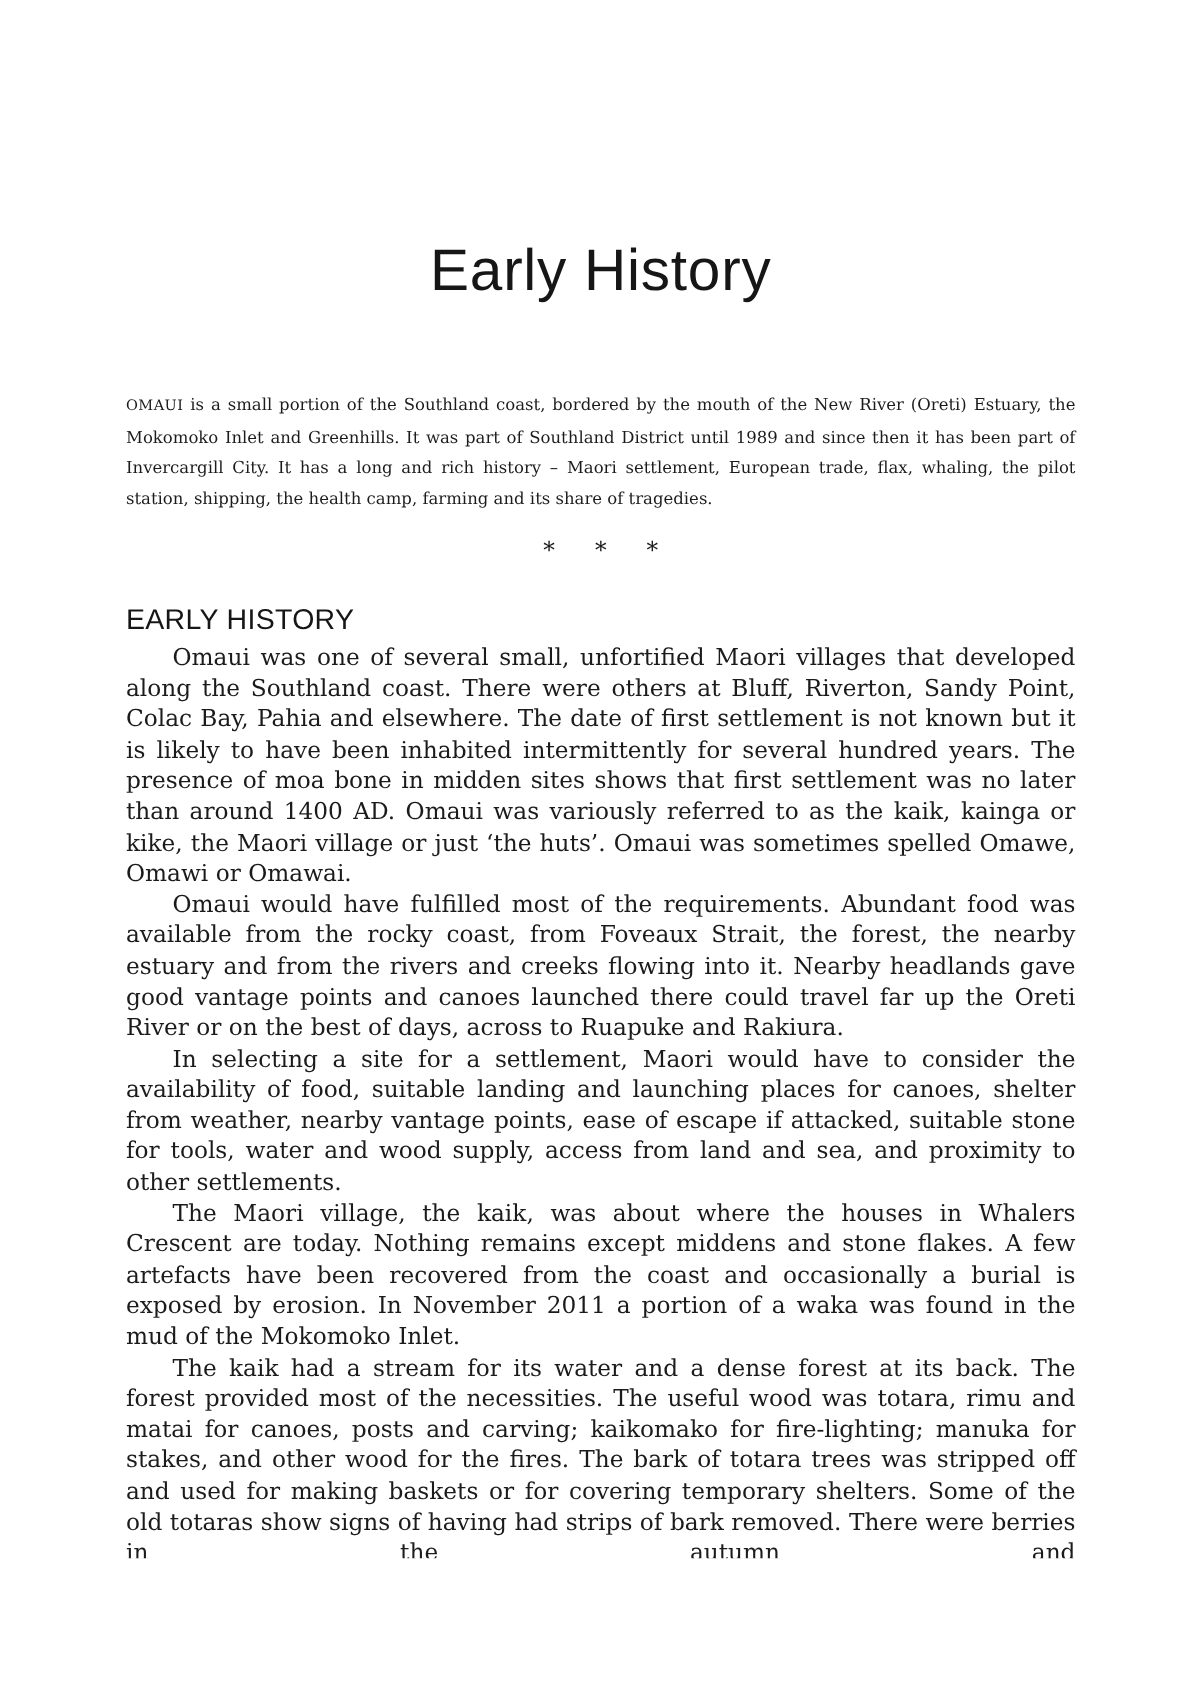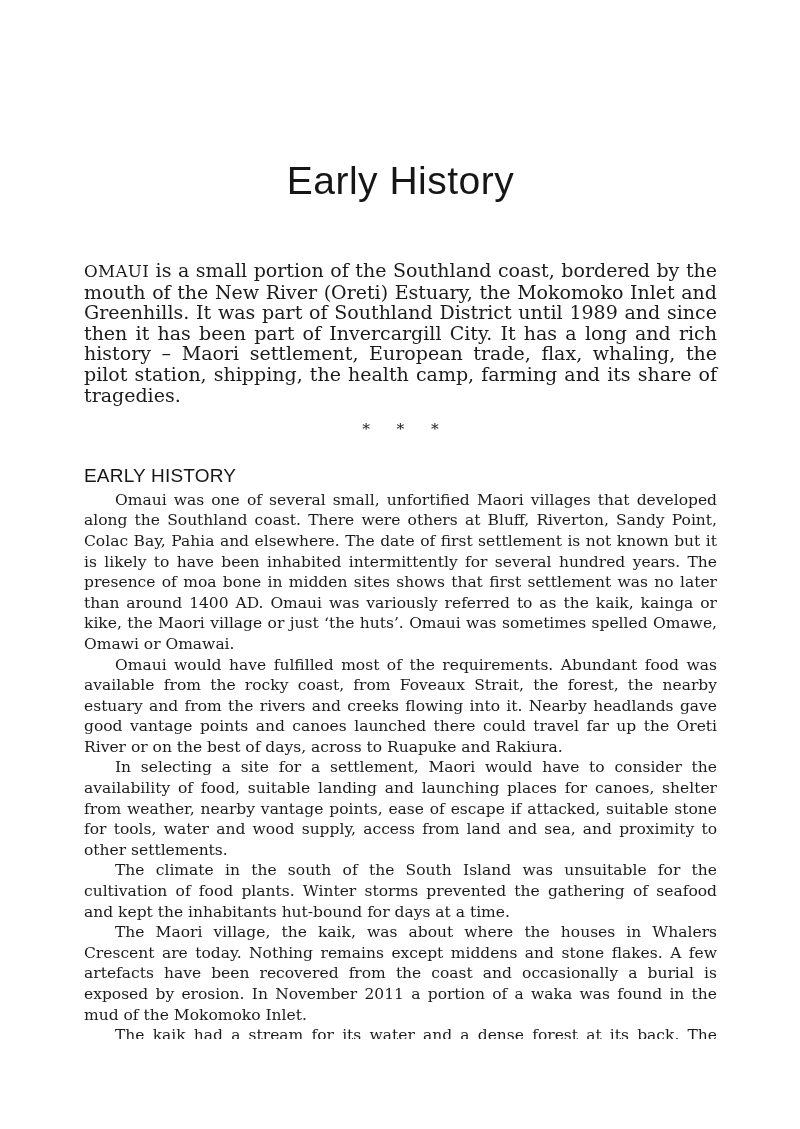--- a/index.html
+++ b/index.html
@@ -25,21 +25,21 @@
     text-align: center;
     font-family: "Liberation Sans", sans-serif;
     font-weight: 400;
     font-size: 39px;
     line-height: 46px;
     letter-spacing: 0.5px;
     color: #161616;
   }
   .intro {
     margin: 56px 0 0 0;
-    font-size: 19px;
+    font-size: 11px;
     line-height: 20.6px;
     text-align: justify;
     text-indent: 0;
   }
   .intro .lead {
     font-size: 0.88em;
     letter-spacing: 0.3px;
   }
   .separator {
     margin: 14px 0 0 0;
@@ -89,21 +89,20 @@
   <p class="intro"><span class="lead">OMAUI</span><span> is a small portion of the Southland coast, bordered by the mouth of the New River (Oreti) Estuary, the Mokomoko Inlet and Greenhills. It was part of Southland District until 1989 and since then it has been part of Invercargill City. It has a long and rich history – Maori settlement, European trade, flax, whaling, the pilot station, shipping, the health camp, farming and its share of tragedies.</span></p>
 
   <div class="separator">* * *</div>
 
   <h2 class="section-heading">EARLY HISTORY</h2>
 
   <div class="body-copy">
     <p>Omaui was one of several small, unfortified Maori villages that developed along the Southland coast. There were others at Bluff, Riverton, Sandy Point, Colac Bay, Pahia and elsewhere. The date of first settlement is not known but it is likely to have been inhabited intermittently for several hundred years. The presence of moa bone in midden sites shows that first settlement was no later than around 1400 AD. Omaui was variously referred to as the kaik, kainga or kike, the Maori village or just ‘the huts’. Omaui was sometimes spelled Omawe, Omawi or Omawai.</p>
     <p>Omaui would have fulfilled most of the requirements. Abundant food was available from the rocky coast, from Foveaux Strait, the forest, the nearby estuary and from the rivers and creeks flowing into it. Nearby headlands gave good vantage points and canoes launched there could travel far up the Oreti River or on the best of days, across to Ruapuke and Rakiura.</p>
     <p>In selecting a site for a settlement, Maori would have to consider the availability of food, suitable landing and launching places for canoes, shelter from weather, nearby vantage points, ease of escape if attacked, suitable stone for tools, water and wood supply, access from land and sea, and proximity to other settlements.</p>
-    <p>The climate in the south of the South Island was unsuitable for the cultivation of food plants. Winter storms prevented the gathering of seafood and kept the inhabitants hut-bound for days at a time.</p>
     <p>The Maori village, the kaik, was about where the houses in Whalers Crescent are today. Nothing remains except middens and stone flakes. A few artefacts have been recovered from the coast and occasionally a burial is exposed by erosion. In November 2011 a portion of a waka was found in the mud of the Mokomoko Inlet.</p>
     <p class="runs-over">The kaik had a stream for its water and a dense forest at its back. The forest provided most of the necessities. The useful wood was totara, rimu and matai for canoes, posts and carving; kaikomako for fire-lighting; manuka for stakes, and other wood for the fires. The bark of totara trees was stripped off and used for making baskets or for covering temporary shelters. Some of the old totaras show signs of having had strips of bark removed. There were berries in the autumn and</p>
   </div>
 
   <div class="footer">
     <span>7</span>
   </div>
 
 </div>
 

